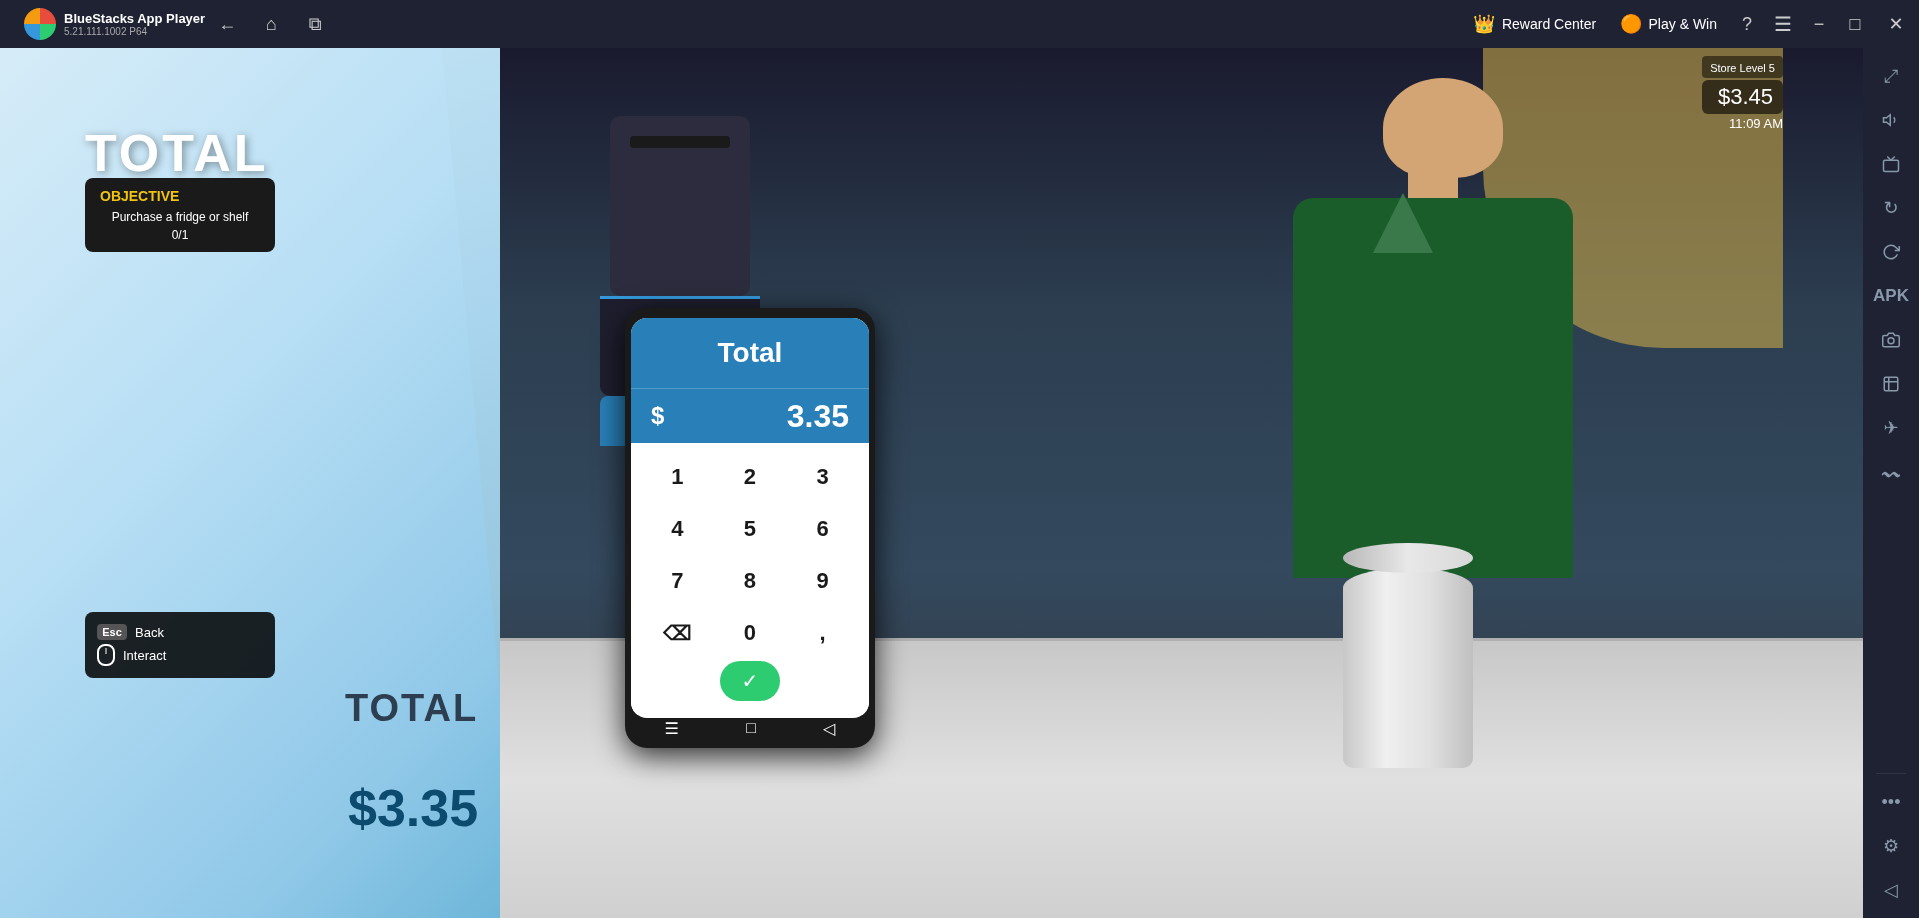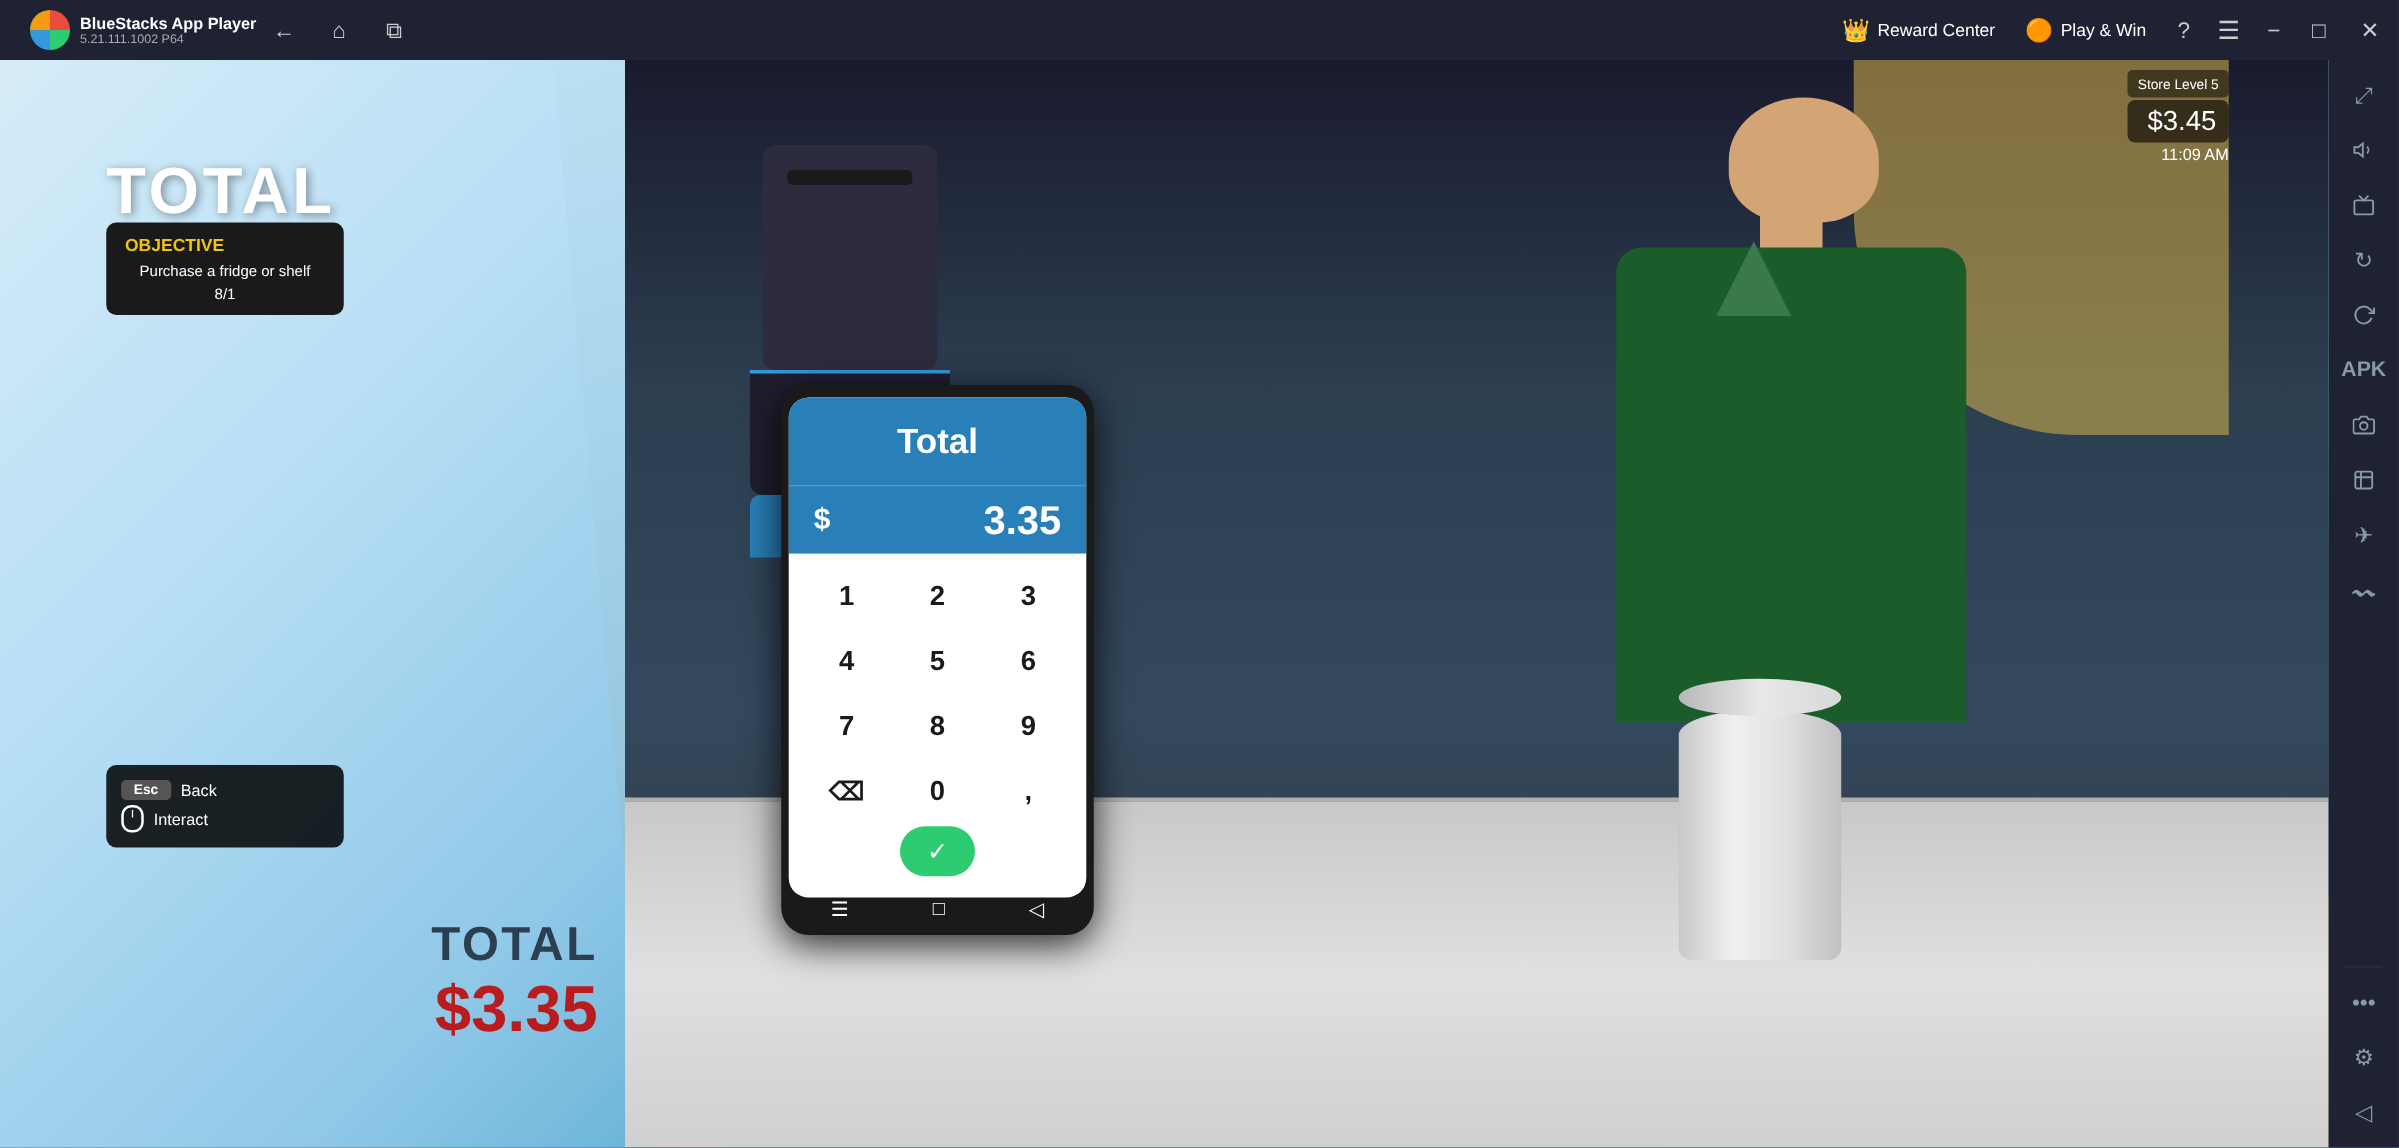--- a/index.html
+++ b/index.html
@@ -200,21 +200,21 @@
     }
     .control-item {
       display: flex;
       align-items: center;
       gap: 8px;
       margin: 4px 0;
     }
     .key-badge {
       background: #555;
       border-radius: 4px;
-      padding: 2px 10px;
+      padding: 2px 0;
       color: #fff;
       font-size: 11px;
       font-weight: bold;
       min-width: 30px;
       text-align: center;
     }
     .control-label {
       color: #fff;
       font-size: 13px;
     }
@@ -242,21 +242,22 @@
     }
     #total-bottom-label {
       font-size: 38px;
       font-weight: 900;
       color: #2c3e50;
       letter-spacing: 2px;
     }
     #total-bottom-amount {
       font-size: 52px;
       font-weight: 900;
-      color: #b91c1c;
+      color: #0c4a6e;
+      margin-top: 48px;
     }
 
     
     #store-bg {
       position: absolute;
       left: 500px; top: 0;
       right: 0; bottom: 0;
       background: linear-gradient(180deg, #1a1a2e 0%, #2c3e50 30%, #34495e 60%, #2c2c2c 100%);
     }
 
@@ -599,21 +600,21 @@
   <div id="store-bg"></div>
   <div id="wall-bg"></div>
   <div id="floor-bg"></div>
   <div id="counter"></div>
 
   <div id="total-label-large" style="top:75px; left:85px; font-size:52px; font-weight:900; color:#fff; text-shadow:2px 2px 8px rgba(0,0,0,0.4); position:absolute; letter-spacing:3px;">TOTAL</div>
 
   <div id="objective-box">
     <div id="objective-title">OBJECTIVE</div>
     <div id="objective-text">Purchase a fridge or shelf</div>
-    <div id="objective-progress">8/1</div>
+    <div id="objective-progress">0/1</div>
   </div>
 
   <div id="controls-box">
     <div class="control-item">
       <span class="key-badge">Esc</span>
       <span class="control-label">Back</span>
     </div>
     <div class="control-item">
       <span class="mouse-icon"></span>
       <span class="control-label">Interact</span>

